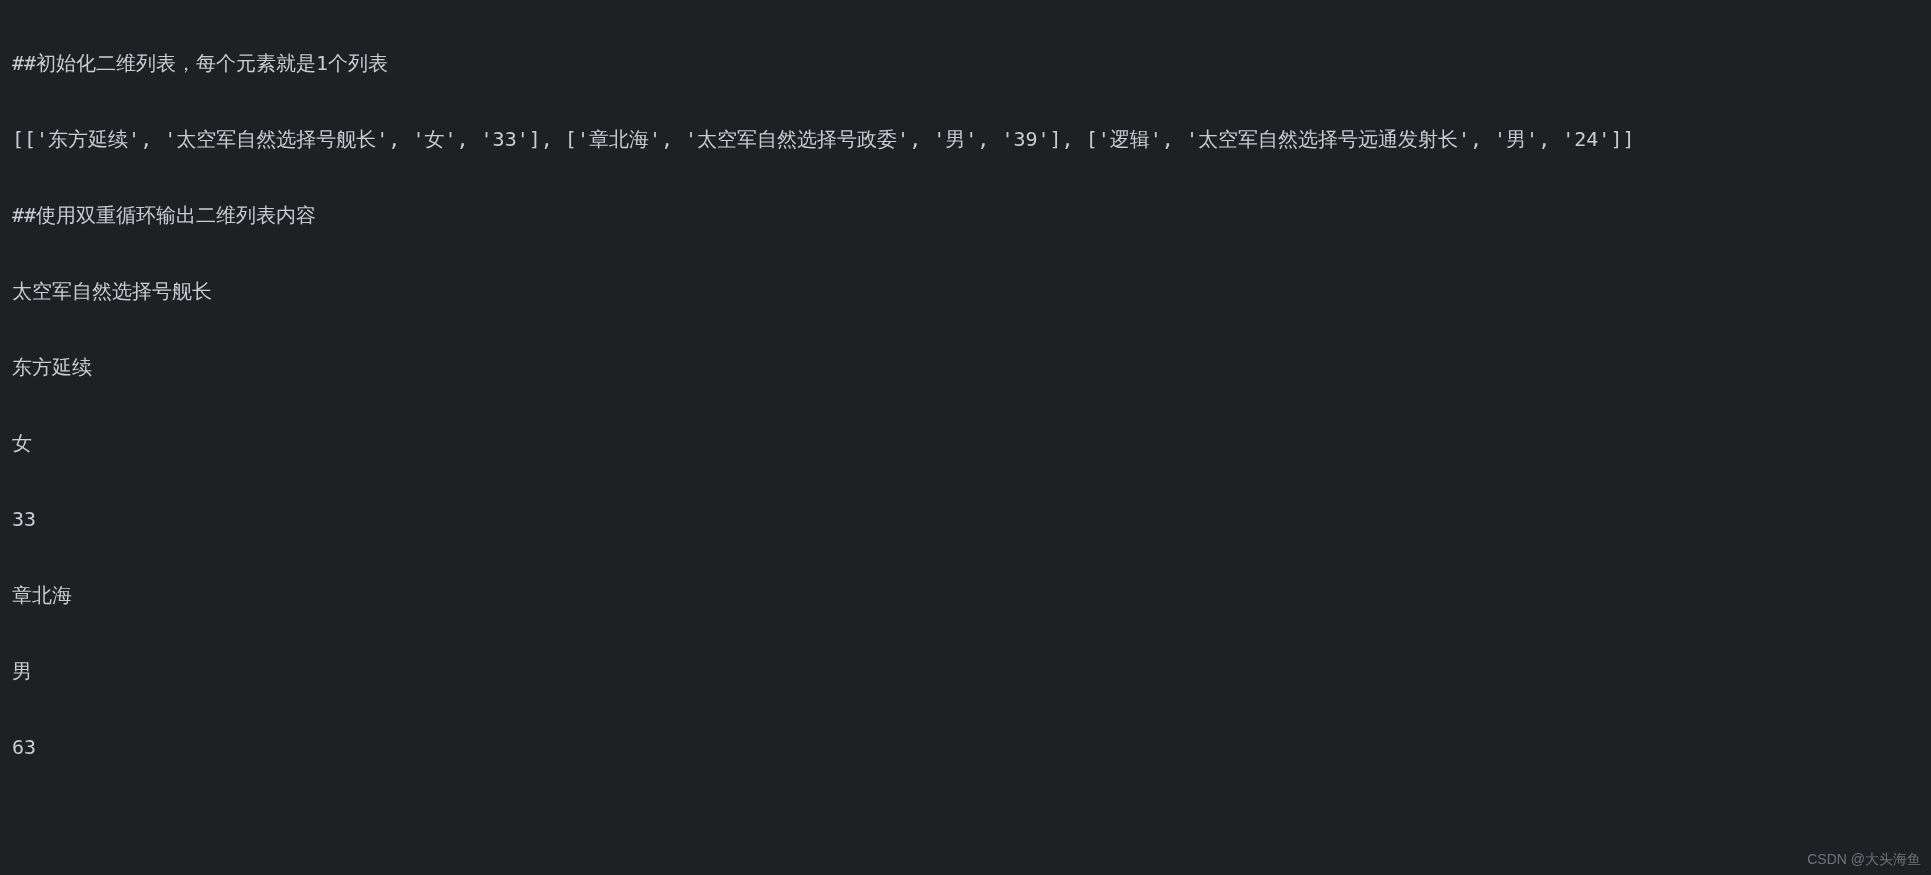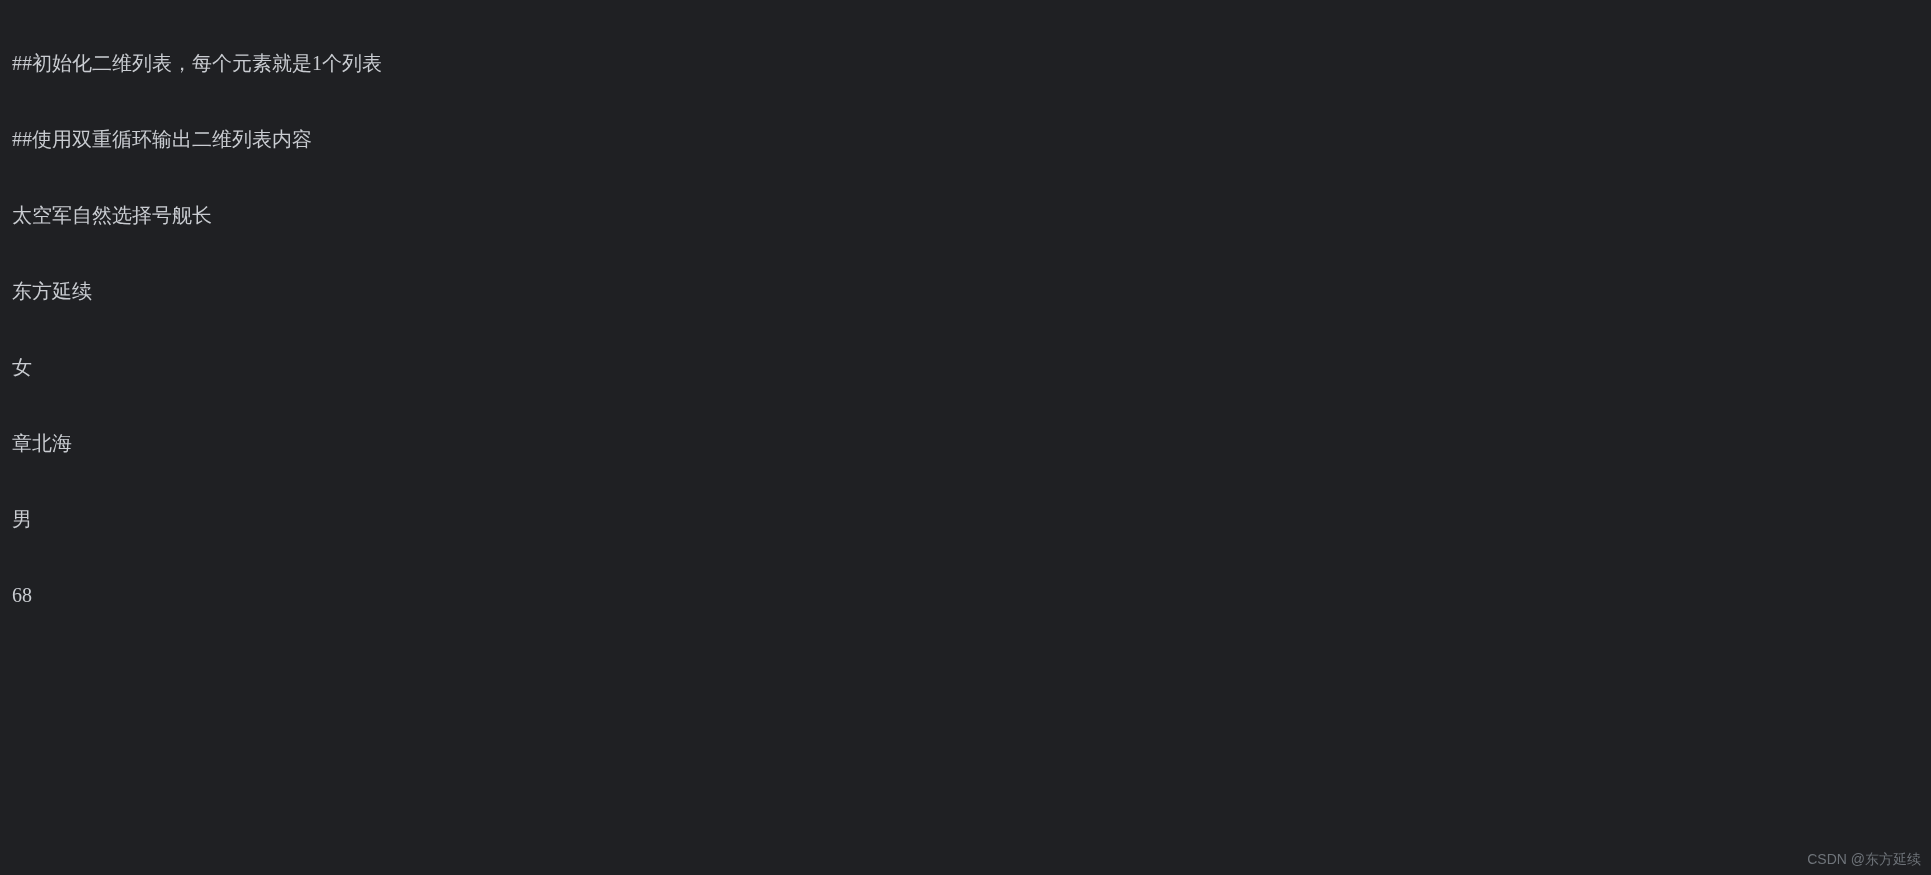--- a/index.html
+++ b/index.html
@@ -15,50 +15,51 @@
   }
   .code-block {
     padding: 6px 12px 6px 12px;
     box-sizing: border-box;
     white-space: pre-wrap;
     word-break: break-all;
     line-height: 1.9;
   }
   .line {
     display: block;
-    font-family: Liberation Serif, serif;
   }
   .wrap-indent {
     
     padding-left: 2ch;
     text-indent: -2ch;
   }
   .watermark {
     position: absolute;
     right: 10px;
     bottom: 6px;
     font-size: 14px;
     color: #6f747a;
     font-family: "Microsoft YaHei", sans-serif;
   }
 </style>
 </head>
 <body>
 
 <div class="code-block">
 <span class="line">##初始化二维列表，每个元素就是1个列表</span>
+<span class="line wrap-indent">[['东方延续', '太空军自然选择号舰长', '女', '33'], ['章北海', '太空军自然选择号政委', '男', '39'], ['逻辑', '太空军自然选择号远通发射长', '男', '24']]</span>
 <span class="line">##使用双重循环输出二维列表内容</span>
 <span class="line">太空军自然选择号舰长</span>
 <span class="line">东方延续</span>
 <span class="line">女</span>
+<span class="line">33</span>
 <span class="line">章北海</span>
 <span class="line">男</span>
-<span class="line">68</span>
+<span class="line">63</span>
 
 
 
 
 
 
 
 </div>
 
-<div class="watermark">CSDN @东方延续</div>
+<div class="watermark">CSDN @大头海鱼</div>
 
 </body></html>

